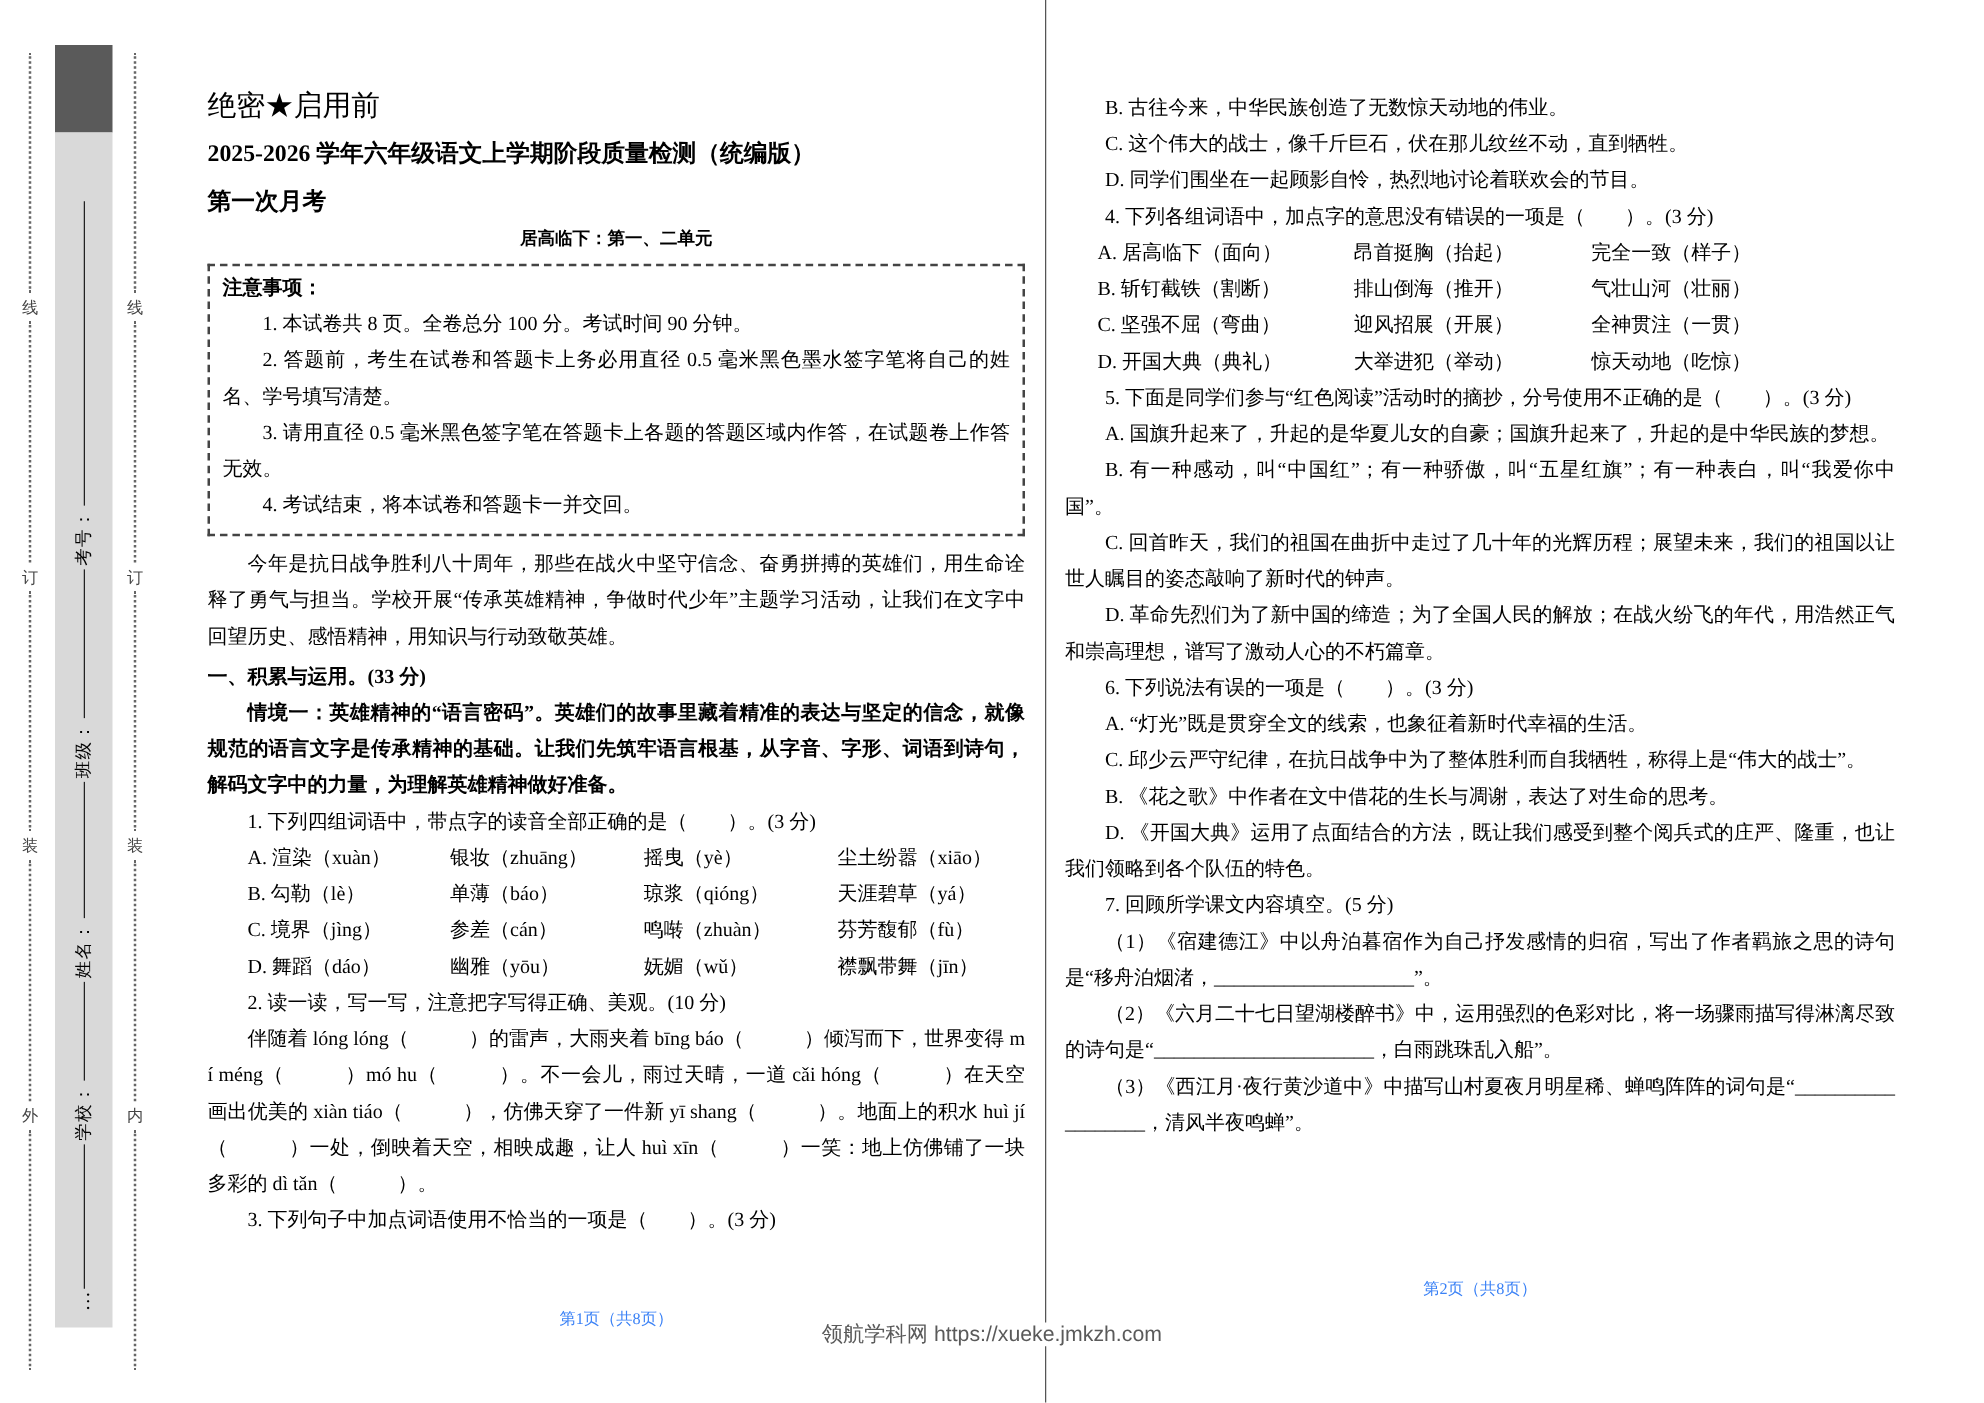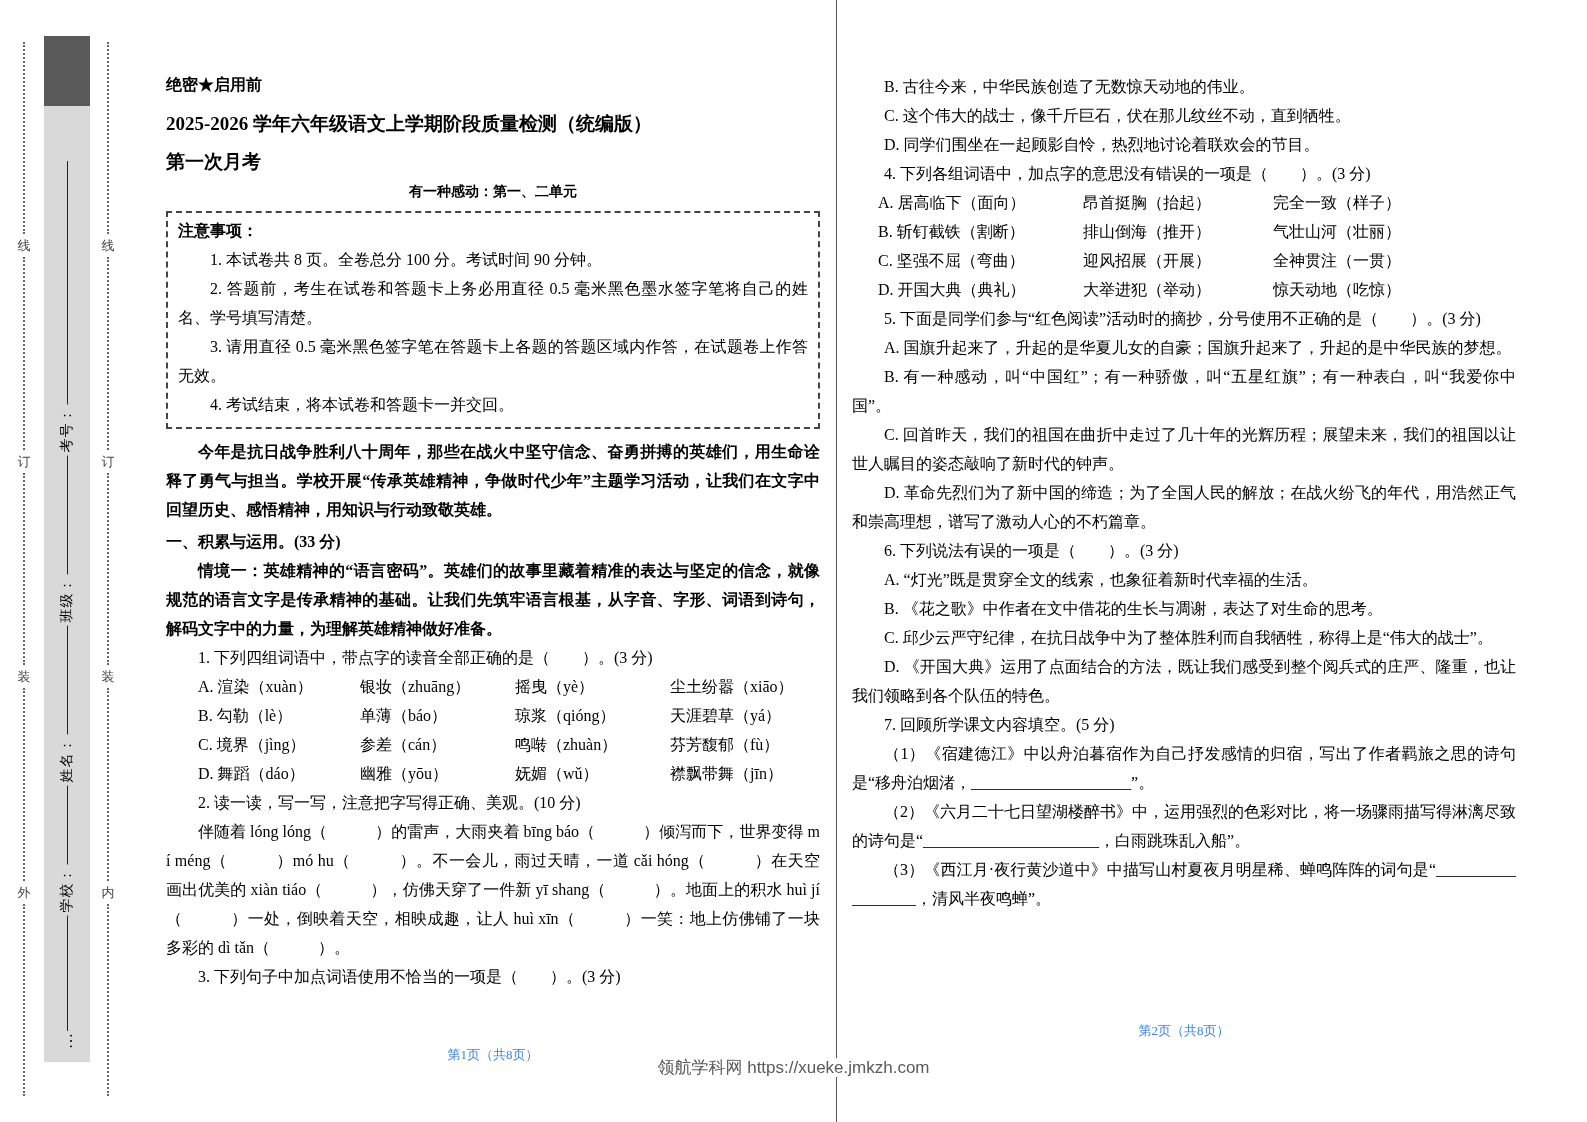--- a/index.html
+++ b/index.html
@@ -36,29 +36,29 @@
   
   .divider{position:absolute;left:836px;top:0;bottom:0;width:1px;background:#555;}
 
   
   .col{position:absolute;font-size:16px;line-height:29px;}
   .col-left{left:166px;top:70px;width:654px;}
   .col-right{left:852px;top:72px;width:664px;}
   .col p{margin:0;text-align:justify;}
   .indent{text-indent:2em;}
 
-  .secret{font-size:16px;font-weight:bold;}
+  .secret{font-size:23px;font-weight:normal;}
   .title{text-align:right;font-weight:bold;font-size:19px;margin-top:10px !important;}
   .exam-name{text-align:left;font-weight:bold;font-size:19px;margin-top:9px !important;}
   .scope{text-align:center !important;font-weight:bold;font-size:14px;margin-top:5px !important;line-height:22px;}
 
   .notice-box{border:2px dashed #444;margin-top:8px;padding:3px 10px 8px 10px;}
   .notice-title{font-weight:bold;}
 
-  .intro{font-weight:bold;margin-top:8px !important;}
+  .intro{font-weight:normal;margin-top:8px !important;}
   .section-head{font-weight:bold;margin-top:3px !important;}
   .scene{font-weight:bold;}
 
   .qgrid{display:grid;line-height:29px;}
   .qgrid1{grid-template-columns:162px 155px 155px 1fr;margin-left:32px;}
   .qgrid4{grid-template-columns:205px 190px 1fr;margin-left:26px;}
   .cell{white-space:nowrap;overflow:hidden;}
 
   .q7-item,.q2-body{word-break:break-all;}
 
@@ -111,21 +111,21 @@
   <b>内</b>
   <i class="seg"></i>
 </div>
 
 <div class="divider"></div>
 
 <div class="col col-left">
   <p class="secret">绝密★启用前</p>
   <p class="title">2025-2026 学年六年级语文上学期阶段质量检测（统编版）</p>
   <p class="exam-name">第一次月考</p>
-  <p class="scope">有一种感动：第一、二单元</p>
+  <p class="scope">居高临下：第一、二单元</p>
 
   <div class="notice-box">
     <p class="notice-title">注意事项：</p>
     <p class="indent">1. 本试卷共 8 页。全卷总分 100 分。考试时间 90 分钟。</p>
     <p class="indent">2. 答题前，考生在试卷和答题卡上务必用直径 0.5 毫米黑色墨水签字笔将自己的姓名、学号填写清楚。</p>
     <p class="indent">3. 请用直径 0.5 毫米黑色签字笔在答题卡上各题的答题区域内作答，在试题卷上作答无效。</p>
     <p class="indent">4. 考试结束，将本试卷和答题卡一并交回。</p>
   </div>
 
   <p class="intro indent">今年是抗日战争胜利八十周年，那些在战火中坚守信念、奋勇拼搏的英雄们，用生命诠释了勇气与担当。学校开展“传承英雄精神，争做时代少年”主题学习活动，让我们在文字中回望历史、感悟精神，用知识与行动致敬英雄。</p>
@@ -182,22 +182,22 @@
   </div>
 
   <p class="indent">5. 下面是同学们参与“红色阅读”活动时的摘抄，分号使用不正确的是（　　）。(3 分)</p>
   <p class="indent">A. 国旗升起来了，升起的是华夏儿女的自豪；国旗升起来了，升起的是中华民族的梦想。</p>
   <p class="indent">B. 有一种感动，叫“中国红”；有一种骄傲，叫“五星红旗”；有一种表白，叫“我爱你中国”。</p>
   <p class="indent">C. 回首昨天，我们的祖国在曲折中走过了几十年的光辉历程；展望未来，我们的祖国以让世人瞩目的姿态敲响了新时代的钟声。</p>
   <p class="indent">D. 革命先烈们为了新中国的缔造；为了全国人民的解放；在战火纷飞的年代，用浩然正气和崇高理想，谱写了激动人心的不朽篇章。</p>
 
   <p class="indent">6. 下列说法有误的一项是（　　）。(3 分)</p>
   <p class="indent">A. “灯光”既是贯穿全文的线索，也象征着新时代幸福的生活。</p>
+  <p class="indent">C. 邱少云严守纪律，在抗日战争中为了整体胜利而自我牺牲，称得上是“伟大的战士”。</p>
   <p class="indent">B. 《花之歌》中作者在文中借花的生长与凋谢，表达了对生命的思考。</p>
-  <p class="indent">C. 邱少云严守纪律，在抗日战争中为了整体胜利而自我牺牲，称得上是“伟大的战士”。</p>
   <p class="indent">D. 《开国大典》运用了点面结合的方法，既让我们感受到整个阅兵式的庄严、隆重，也让我们领略到各个队伍的特色。</p>
 
   <p class="indent">7. 回顾所学课文内容填空。(5 分)</p>
   <p class="indent q7-item">（1）《宿建德江》中以舟泊暮宿作为自己抒发感情的归宿，写出了作者羁旅之思的诗句是“移舟泊烟渚，____________________”。</p>
   <p class="indent q7-item">（2）《六月二十七日望湖楼醉书》中，运用强烈的色彩对比，将一场骤雨描写得淋漓尽致的诗句是“______________________，白雨跳珠乱入船”。</p>
   <p class="indent q7-item">（3）《西江月·夜行黄沙道中》中描写山村夏夜月明星稀、蝉鸣阵阵的词句是“__________________，清风半夜鸣蝉”。</p>
 </div>
 
 <div class="page-footer page-footer-2">第2页（共8页）</div>
 

